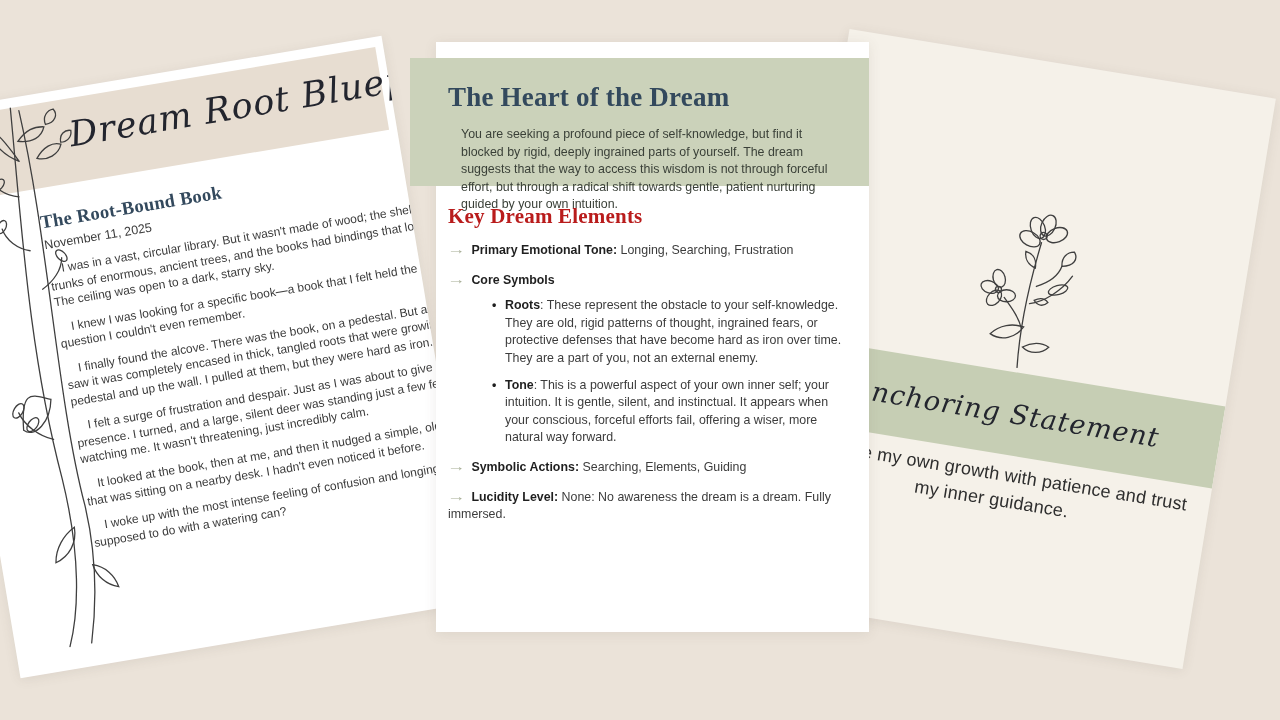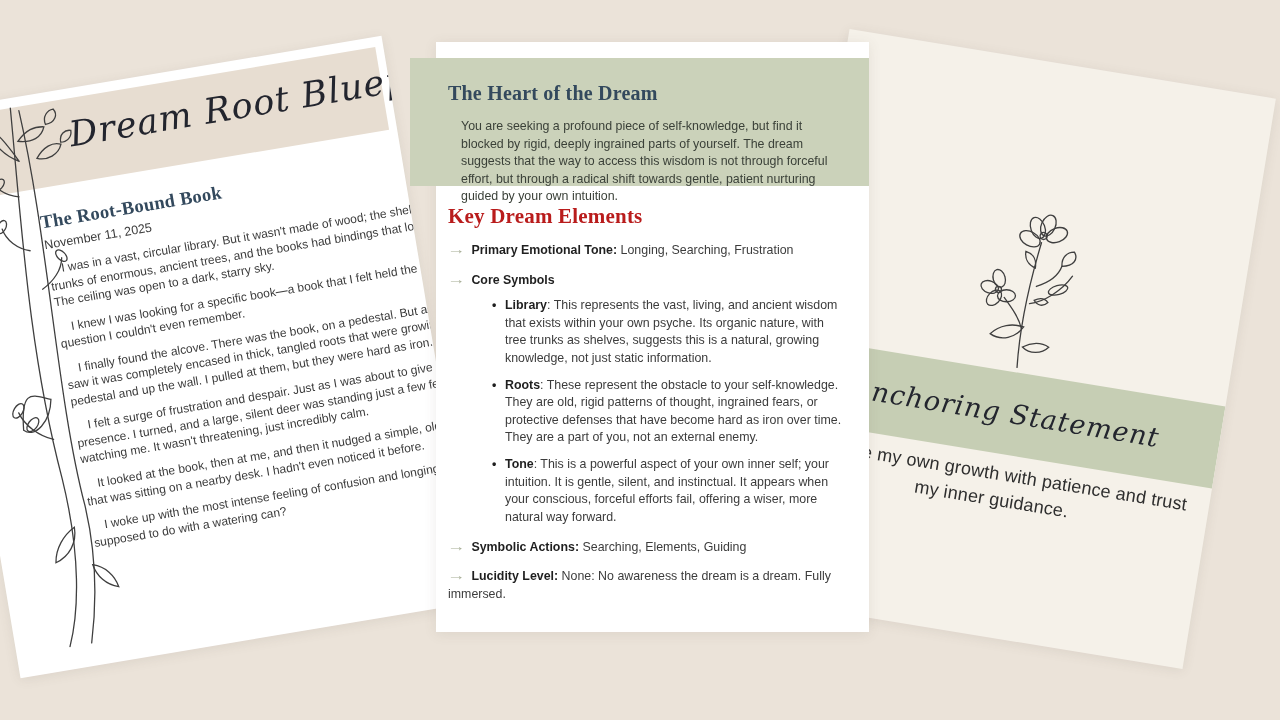--- a/index.html
+++ b/index.html
@@ -17,21 +17,21 @@
   #left-title{position:absolute;left:138px;top:26px;font-size:35px;white-space:nowrap;letter-spacing:1px;}
   #sprig{position:absolute;left:20px;top:4px;}
   #left-content{position:absolute;left:95px;top:118px;width:455px;}
   #left-content h1{font-family:"Liberation Serif",serif;font-size:18.5px;letter-spacing:.3px;color:#33495D;margin:0 0 5px 0;font-weight:700;}
   #entry-date{font-size:12.5px;color:#3C3C3C;margin:0 0 10px 0;}
   #dream-paragraphs p{font-size:12px;line-height:1.38;color:#3B3B3B;margin:0 0 9px 0;text-indent:13px;}
 
   
   #center-page{left:436px;top:42px;width:433px;height:590px;z-index:3;overflow:visible;}
   #center-banner{position:absolute;left:-26px;top:16px;width:459px;height:128px;background:#CBD2BA;box-sizing:border-box;padding:24px 28px 0 38px;}
-  #center-banner h1{font-family:"Liberation Serif",serif;font-size:20px;color:#33495D;margin:0 0 7px 0;font-weight:600;letter-spacing:.2px;}
+  #center-banner h1{font-family:"Liberation Serif",serif;font-size:27px;color:#33495D;margin:0 0 7px 0;font-weight:600;letter-spacing:.2px;}
   #center-banner p{font-size:12.4px;line-height:1.42;color:#3A4038;margin:13px;}
   #center-body{position:absolute;left:12px;top:162px;width:398px;}
   #center-body h2{font-family:"Liberation Serif",serif;font-size:21px;color:#b91c1c;margin:0 0 13px 0;font-weight:600;letter-spacing:.2px;}
   .arrow-item{font-size:12.4px;line-height:1.42;color:#3C3C3C;margin:0 0 12px 0;}
   .arrow-item .arrow{color:#A8AE97;display:inline-block;transform:scaleX(1.5);margin:0 9px 0 2px;}
   .arrow-item b{color:#1F1F1F;}
   .bullet-list{margin:8px 0 0 0;padding:0;list-style:none;}
   .bullet-list li{position:relative;margin:0 0 9px 44px;padding-left:13px;width:338px;font-size:12.4px;line-height:1.42;color:#3C3C3C;}
   .bullet-list li::before{content:"\2022";position:absolute;left:0;top:0;color:#1F1F1F;font-weight:bold;}
 
@@ -87,21 +87,20 @@
 <div class="page" id="center-page">
   <div id="center-banner">
     <h1>The Heart of the Dream</h1>
     <p>You are seeking a profound piece of self-knowledge, but find it blocked by rigid, deeply ingrained parts of yourself. The dream suggests that the way to access this wisdom is not through forceful effort, but through a radical shift towards gentle, patient nurturing guided by your own intuition.</p>
   </div>
   <div id="center-body">
     <h2>Key Dream Elements</h2>
     <div id="elements-list">
         <div class="arrow-item"><span class="arrow">→</span><b>Primary Emotional Tone:</b><span> Longing, Searching, Frustration</span></div>
         <div class="arrow-item"><span class="arrow">→</span><b>Core Symbols</b><ul class="bullet-list">
-            <li><b>Library</b>: This represents the vast, living, and ancient wisdom that exists within your own psyche. Its organic nature, with tree trunks as shelves, suggests this is a natural, growing knowledge, not just static information.</li>
             <li><b>Roots</b>: These represent the obstacle to your self-knowledge. They are old, rigid patterns of thought, ingrained fears, or protective defenses that have become hard as iron over time. They are a part of you, not an external enemy.</li>
             <li><b>Tone</b>: This is a powerful aspect of your own inner self; your intuition. It is gentle, silent, and instinctual. It appears when your conscious, forceful efforts fail, offering a wiser, more natural way forward.</li>
           </ul></div>
         <div class="arrow-item"><span class="arrow">→</span><b>Symbolic Actions:</b><span> Searching, Elements, Guiding</span></div>
         <div class="arrow-item"><span class="arrow">→</span><b>Lucidity Level:</b><span> None: No awareness the dream is a dream. Fully immersed.</span></div>
       </div>
   </div>
 </div>
 
 <div class="page" id="right-page">

